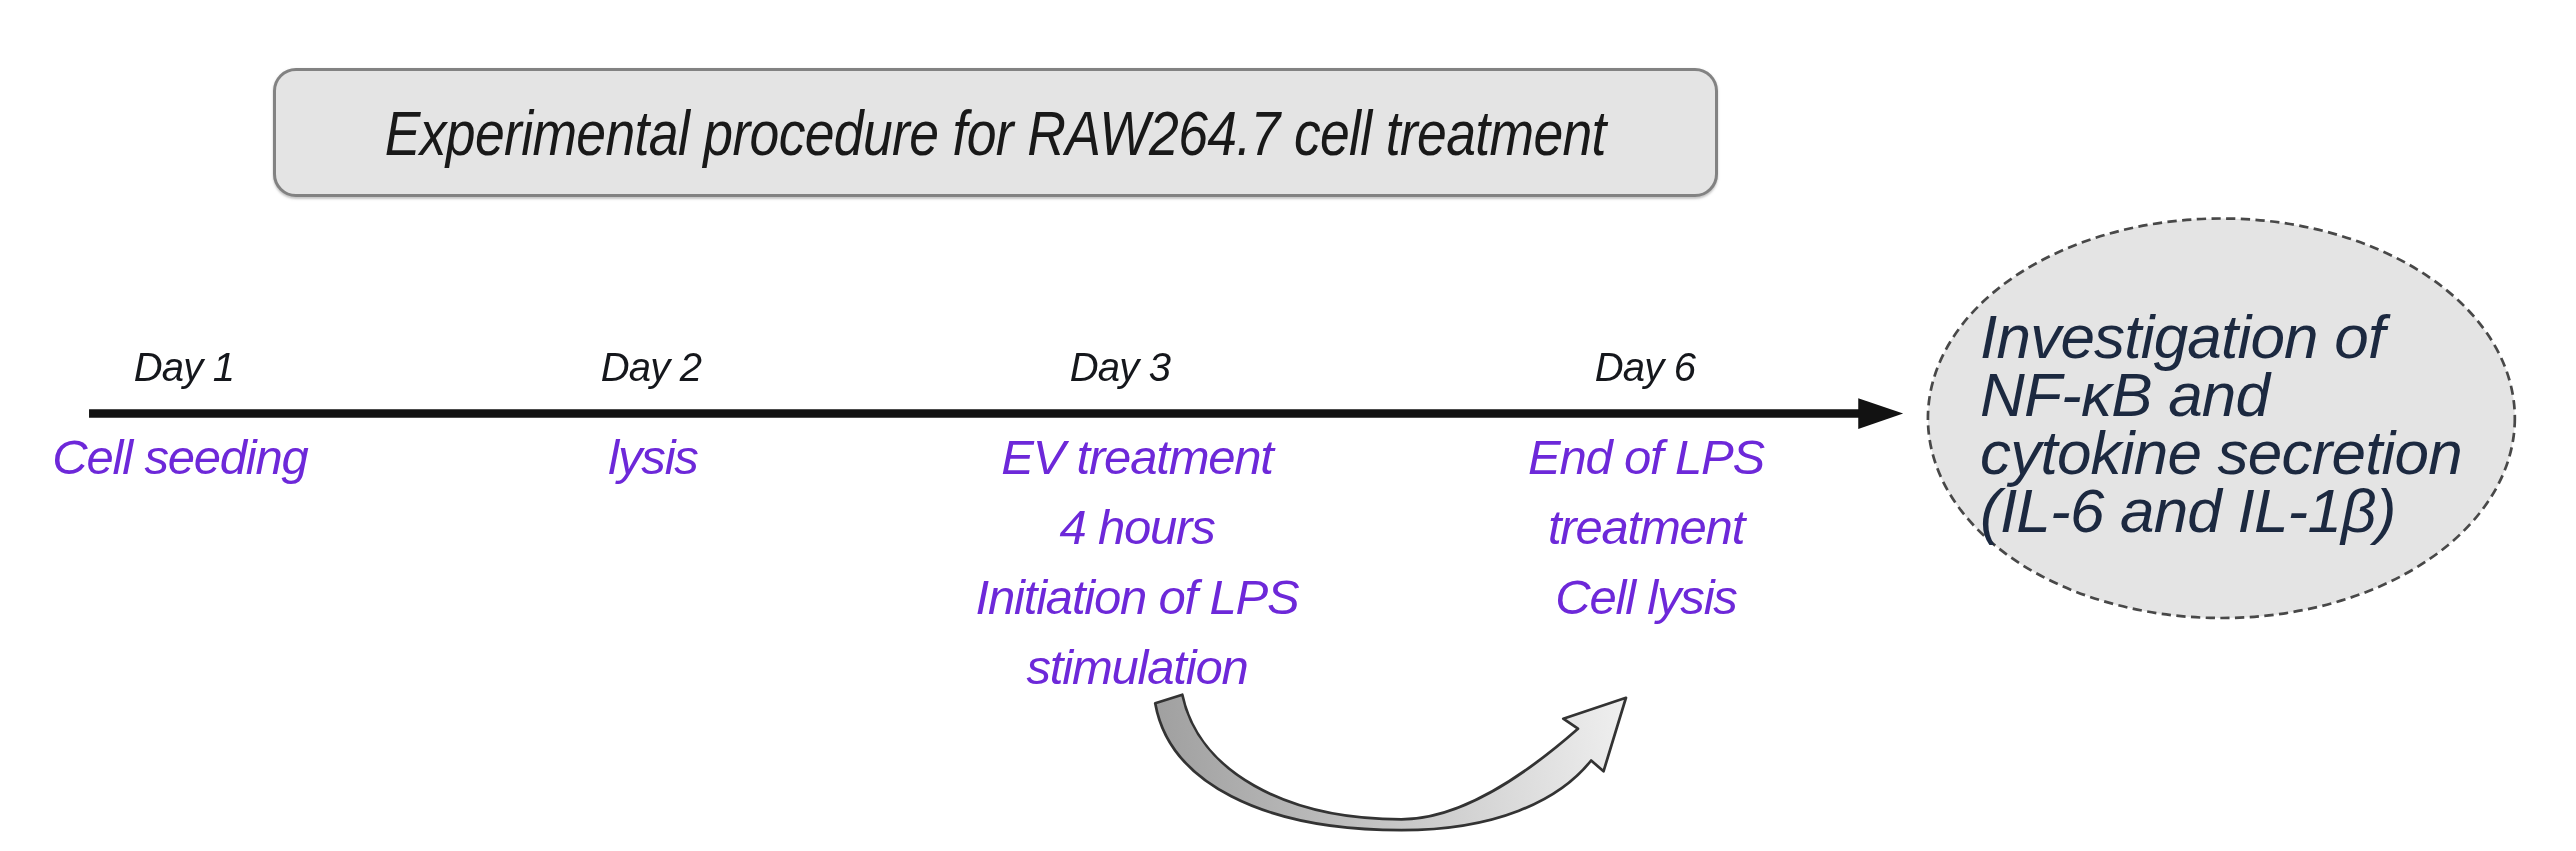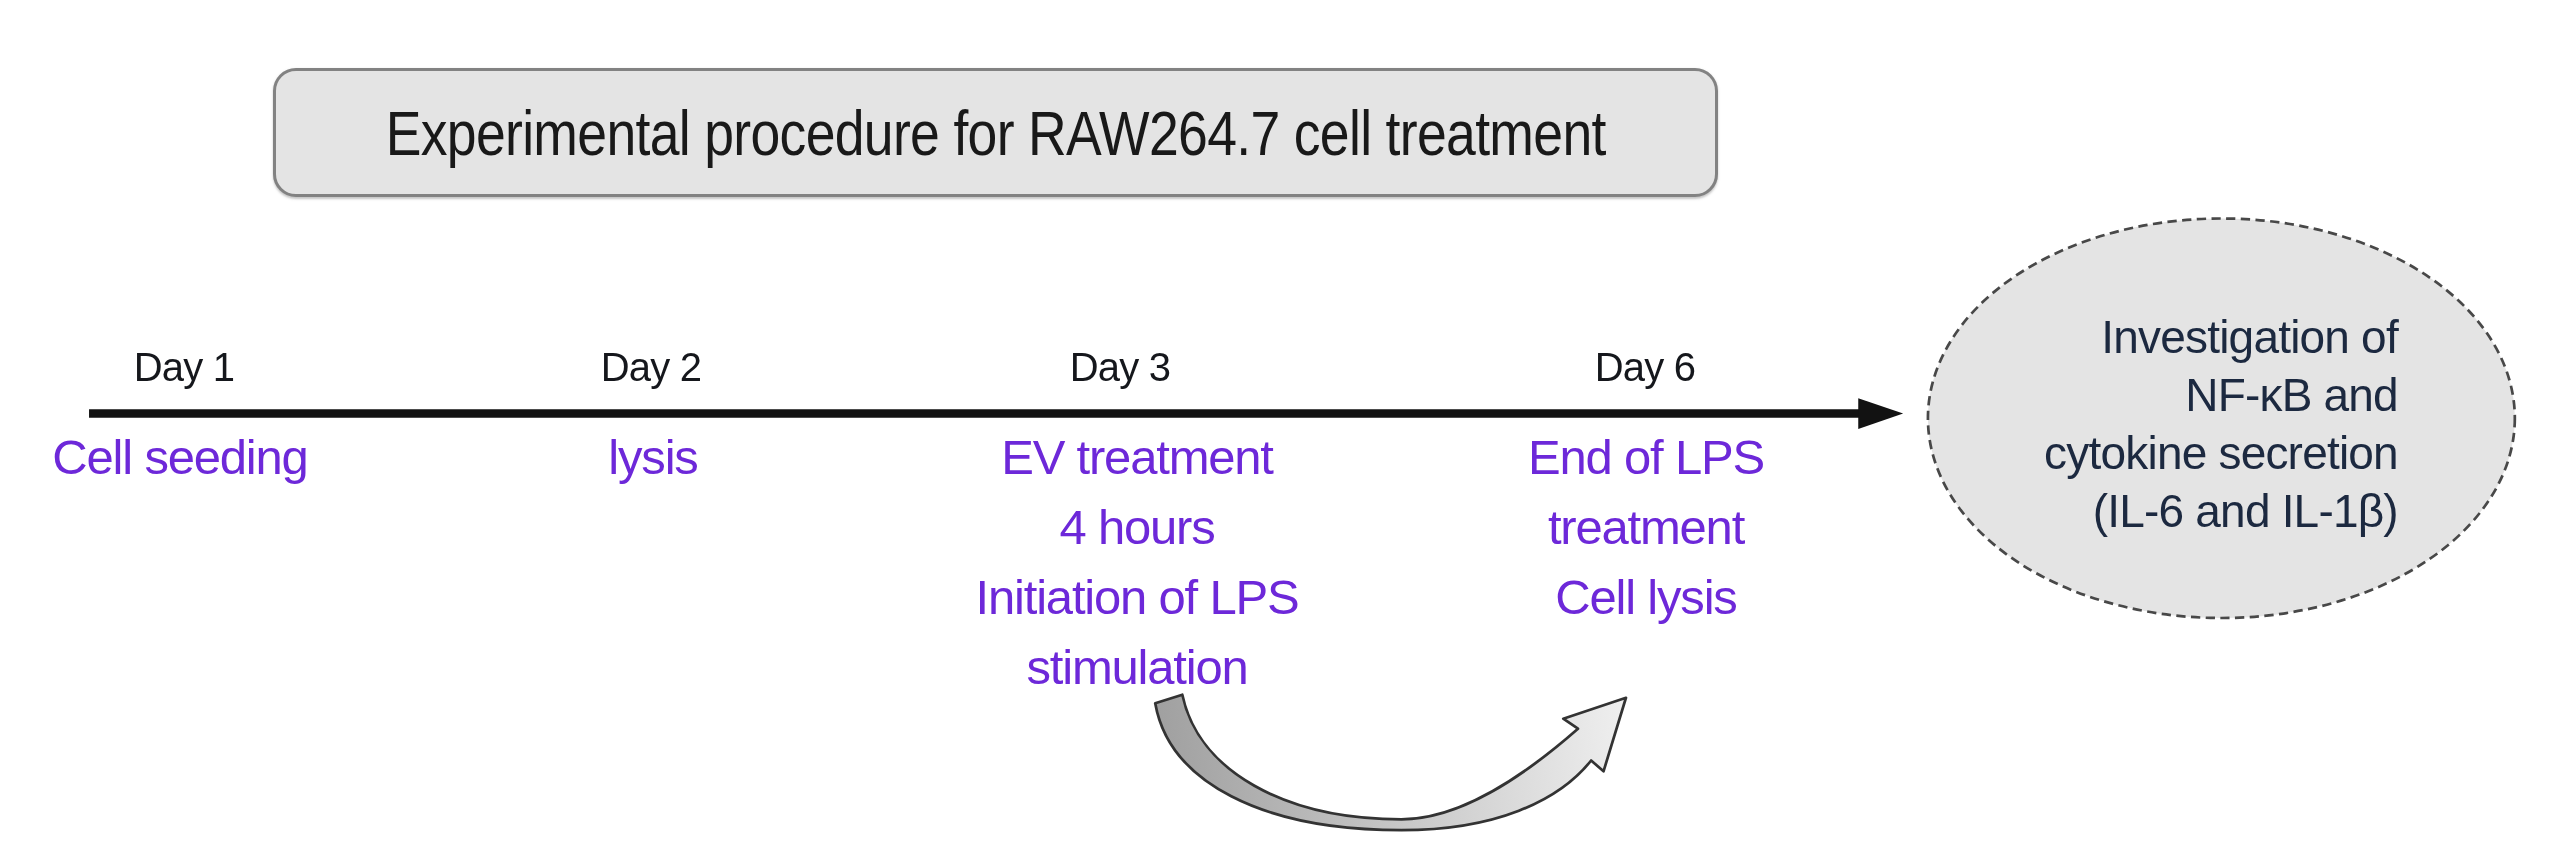--- a/index.html
+++ b/index.html
@@ -3,20 +3,21 @@
 <meta charset="utf-8">
 <style>
   html,body{margin:0;padding:0;background:#ffffff;}
   #canvas{
     position:relative;
     width:2576px;height:852px;
     background:#ffffff;
     font-family:"Liberation Sans","DejaVu Sans",sans-serif;
     color:#1d2430;
     overflow:hidden;
+    font-style:italic;
   }
   #shapes{position:absolute;left:0;top:0;width:2576px;height:852px;z-index:1;}
   .txt{position:absolute;z-index:2;white-space:nowrap;}
 
   .title-box{
     position:absolute;left:273px;top:68px;width:1445px;height:129px;
     background:#e4e4e4;border:3.1px solid #828282;border-radius:23px;
     box-sizing:border-box;
     display:flex;align-items:center;justify-content:center;
     z-index:2;
@@ -30,22 +31,22 @@
 
   .day-label{
     top:342px;height:50px;line-height:50px;font-size:40px;color:#15171c;
     transform:translateX(-50%);text-align:center;letter-spacing:-0.8px;
   }
   .day-col{
     top:422px;line-height:70px;font-size:49px;color:#6d28d9;
     transform:translateX(-50%);text-align:center;letter-spacing:-1.2px;
   }
   .ellipse-text{
-    left:2221px;top:308px;line-height:58px;font-size:46px;color:#1c2940;
-    transform:translateX(-50%);text-align:right;letter-spacing:-0.8px;
+    left:2221px;top:308px;line-height:58px;font-size:62px;color:#1c2940;
+    transform:translateX(-50%);text-align:left;letter-spacing:-0.8px;
   }
 </style>
 </head>
 <body>
 
 <div id="canvas">
 
   <svg id="shapes" viewBox="0 0 3327 1100" xmlns="http://www.w3.org/2000/svg">
     <defs>
       <linearGradient id="swooshGrad" gradientUnits="userSpaceOnUse" x1="1492" y1="990" x2="2100" y2="930">

